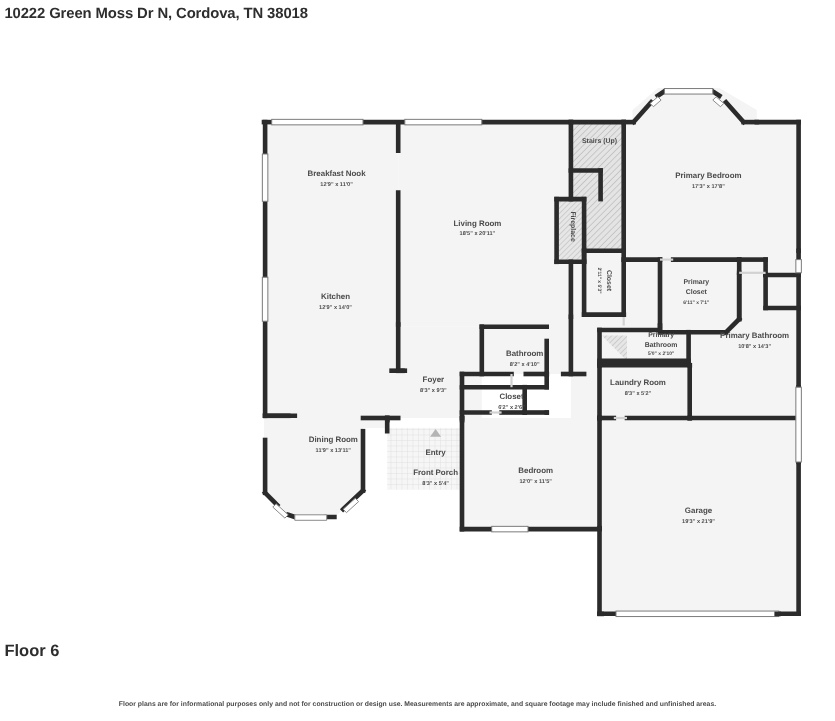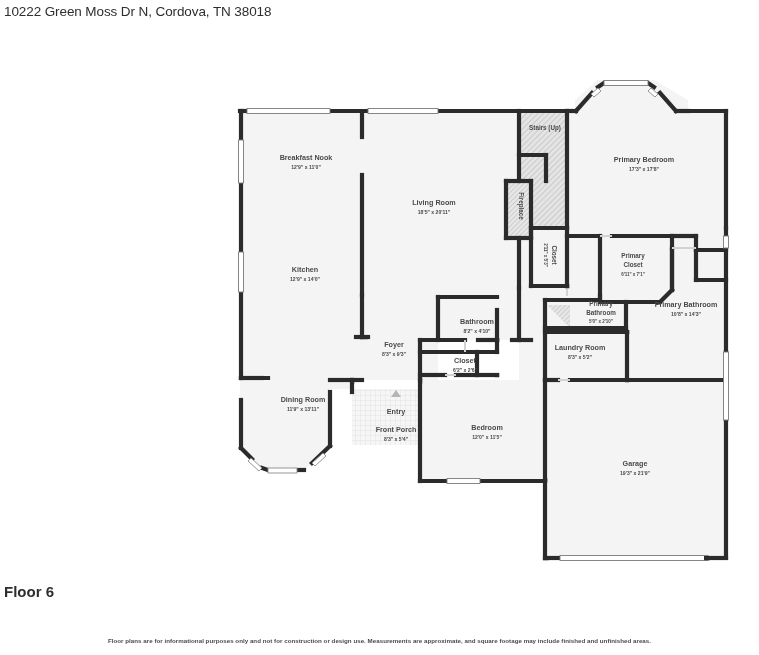--- a/index.html
+++ b/index.html
@@ -13,21 +13,21 @@
     position: relative;
     font-family: "Liberation Sans", sans-serif;
     color: #3c3c3c;
     overflow: hidden;
   }
   #page-title {
     position: absolute;
     left: 4px;
     top: 4px;
     font-size: 13.5px;
-    font-weight: normal;
+    font-weight: bold;
     color: #2e2e2e;
     letter-spacing: -0.1px;
   }
   #floor-label {
     position: absolute;
     left: 4px;
     top: 583px;
     font-size: 15px;
     font-weight: bold;
     color: #2e2e2e;

